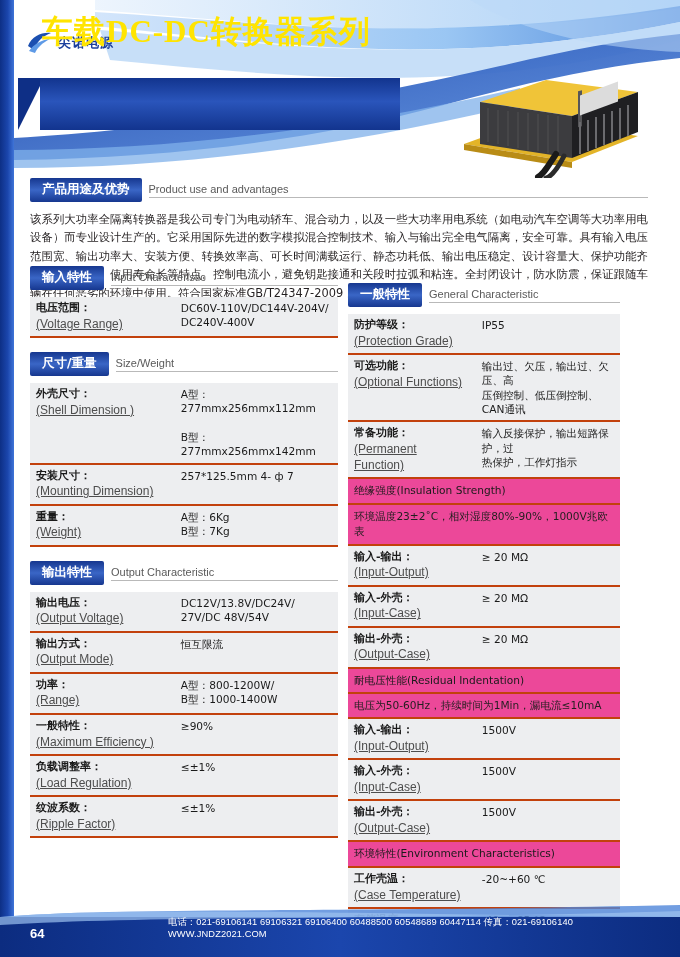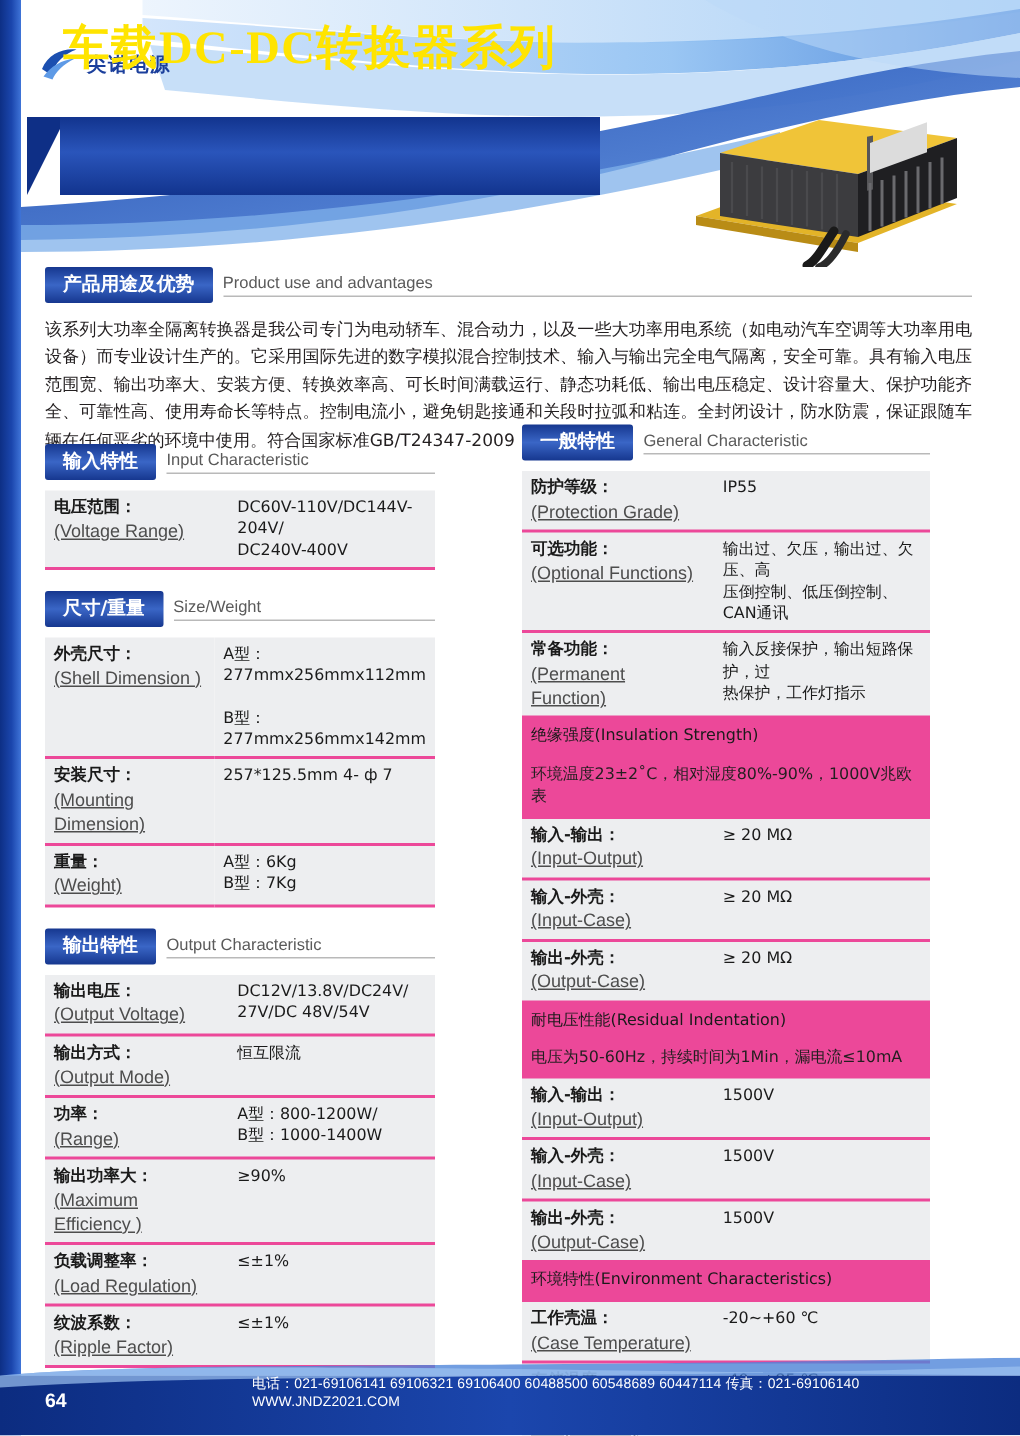--- a/index.html
+++ b/index.html
@@ -73,30 +73,30 @@
     content:""; position:absolute; left:0; right:0; bottom:-1px;
     border-bottom:1px solid #b9b9b9;
   }
   
   .intro-sec { position:absolute; left:30px; top:178px; width:618px; }
   .intro-body {
     margin-top:8px; font-size:11.4px; line-height:1.62; color:#231f20;
     text-align:justify; font-family:"DejaVu Sans", sans-serif;
   }
   
-  .col-left { position:absolute; left:30px; top:296px; width:260px; }
+  .col-left { position:absolute; left:30px; top:266px; width:308px; }
   .col-right { position:absolute; left:348px; top:283px; width:272px; }
   .spec-table {
     width:100%; border-collapse:collapse; margin-top:7px;
     font-family:"DejaVu Sans", sans-serif;
   }
   .spec-table td {
     background:#edeef0; vertical-align:top;
     padding:4px 6px; font-size:10.6px; line-height:1.35;
-    border-bottom:2px solid #ec4899;
+    border-bottom:2px solid #c2410c;
   }
   .spec-table td.k { width:47%; }
   .spec-table td.v { width:53%;margin-top:12px; }
   .k .cn { font-weight:bold; font-size:11px; color:#1a1a1a; display:block; }
   .k .en { font-size:12px; color:#4d4d4d; display:block; font-family:"Liberation Sans", sans-serif;text-decoration:underline; }
   .v { color:#1a1a1a; }
   .v div { white-space:pre-line; }
   .block-row td {
     background:#ec4899; font-size:10.6px; line-height:1.45;
   }
@@ -301,21 +301,21 @@
         <span class="cn">功率：</span>
         <span class="en">(Range)</span>
       </td>
       <td class="v">
             <div>A型：800-1200W/
 B型：1000-1400W</div>
           </td>
     </tr>
     <tr>
       <td class="k">
-        <span class="cn">输出功率大：</span>
+        <span class="cn">一般特性：</span>
         <span class="en">(Maximum Efficiency )</span>
       </td>
       <td class="v">
             <div>≥90%</div>
           </td>
     </tr>
     <tr>
       <td class="k">
         <span class="cn">负载调整率：</span>
         <span class="en">(Load Regulation)</span>

